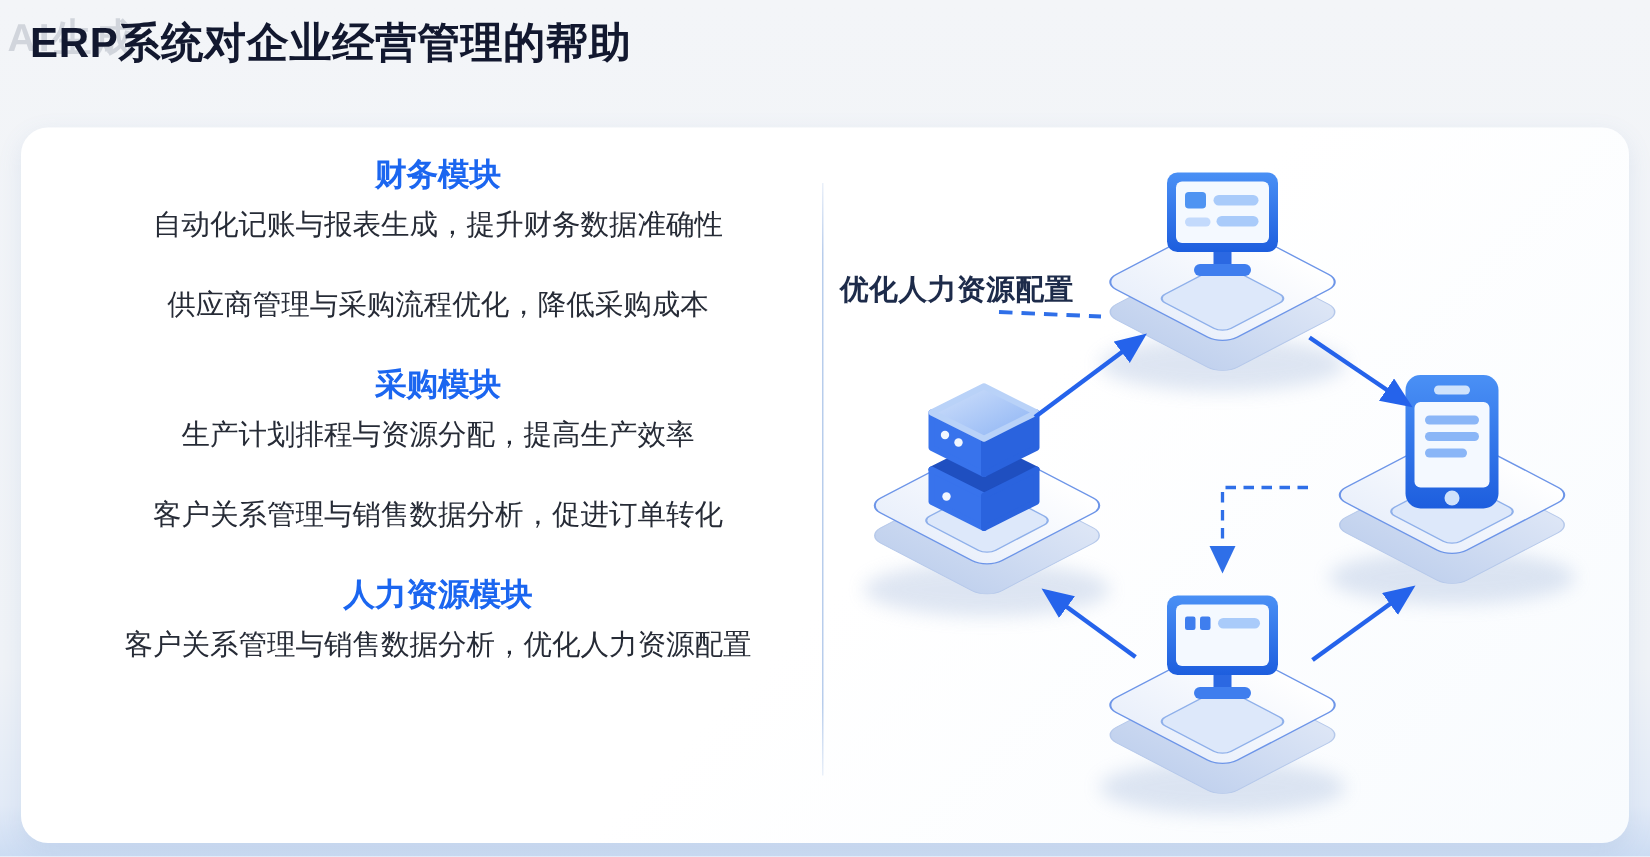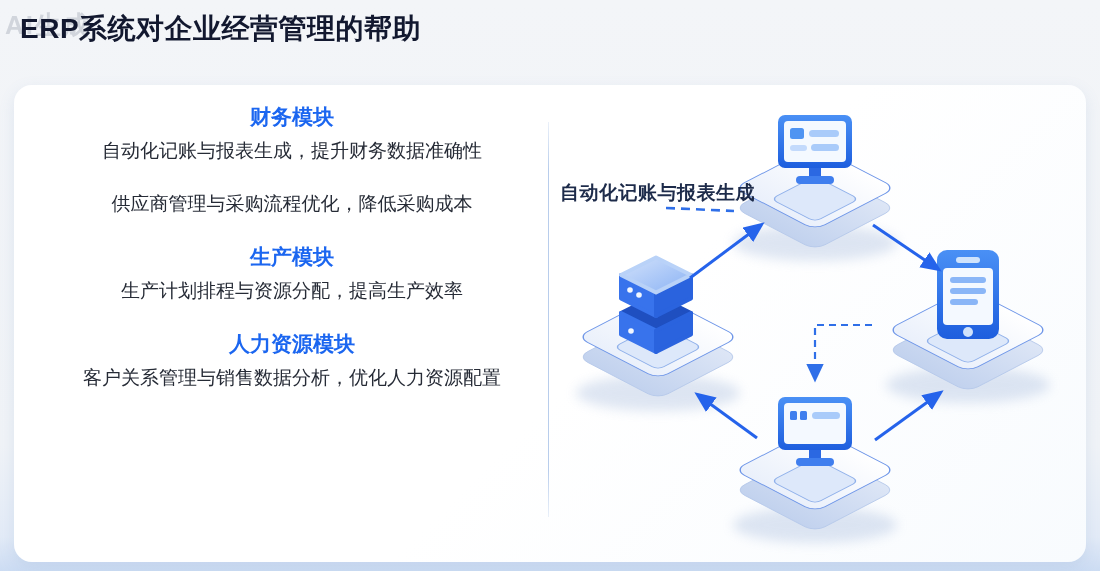--- a/index.html
+++ b/index.html
@@ -54,34 +54,35 @@
 
 <div class="modules">
   <div class="module">
     <div class="module-name">财务模块</div>
     <div class="module-desc">自动化记账与报表生成，提升财务数据准确性</div>
   </div>
   <div class="module">
     <div class="module-desc">供应商管理与采购流程优化，降低采购成本</div>
   </div>
   <div class="module">
-    <div class="module-name">生产模块</div>
+    <div class="module-name">采购模块</div>
     <div class="module-desc">生产计划排程与资源分配，提高生产效率</div>
   </div>
   <div class="module">
+    <div class="module-desc">客户关系管理与销售数据分析，促进订单转化</div>
   </div>
   <div class="module">
     <div class="module-name">人力资源模块</div>
     <div class="module-desc">客户关系管理与销售数据分析，优化人力资源配置</div>
   </div>
 </div>
 
 <div class="divider"></div>
 
-<div class="diagram-label">自动化记账与报表生成</div>
+<div class="diagram-label">优化人力资源配置</div>
 
 <div class="diagram-wrap">
 <svg width="552" height="477" viewBox="0 0 552 477" xmlns="http://www.w3.org/2000/svg">
   <defs>
     <linearGradient id="gTop" x1="0" y1="0" x2="0" y2="1">
       <stop offset="0" stop-color="#ffffff"></stop>
           <stop offset="1" stop-color="#eaf0fb"></stop>
     </linearGradient>
     <linearGradient id="gSide" x1="0" y1="0" x2="0" y2="1">
       <stop offset="0" stop-color="#dde6f6"></stop>

